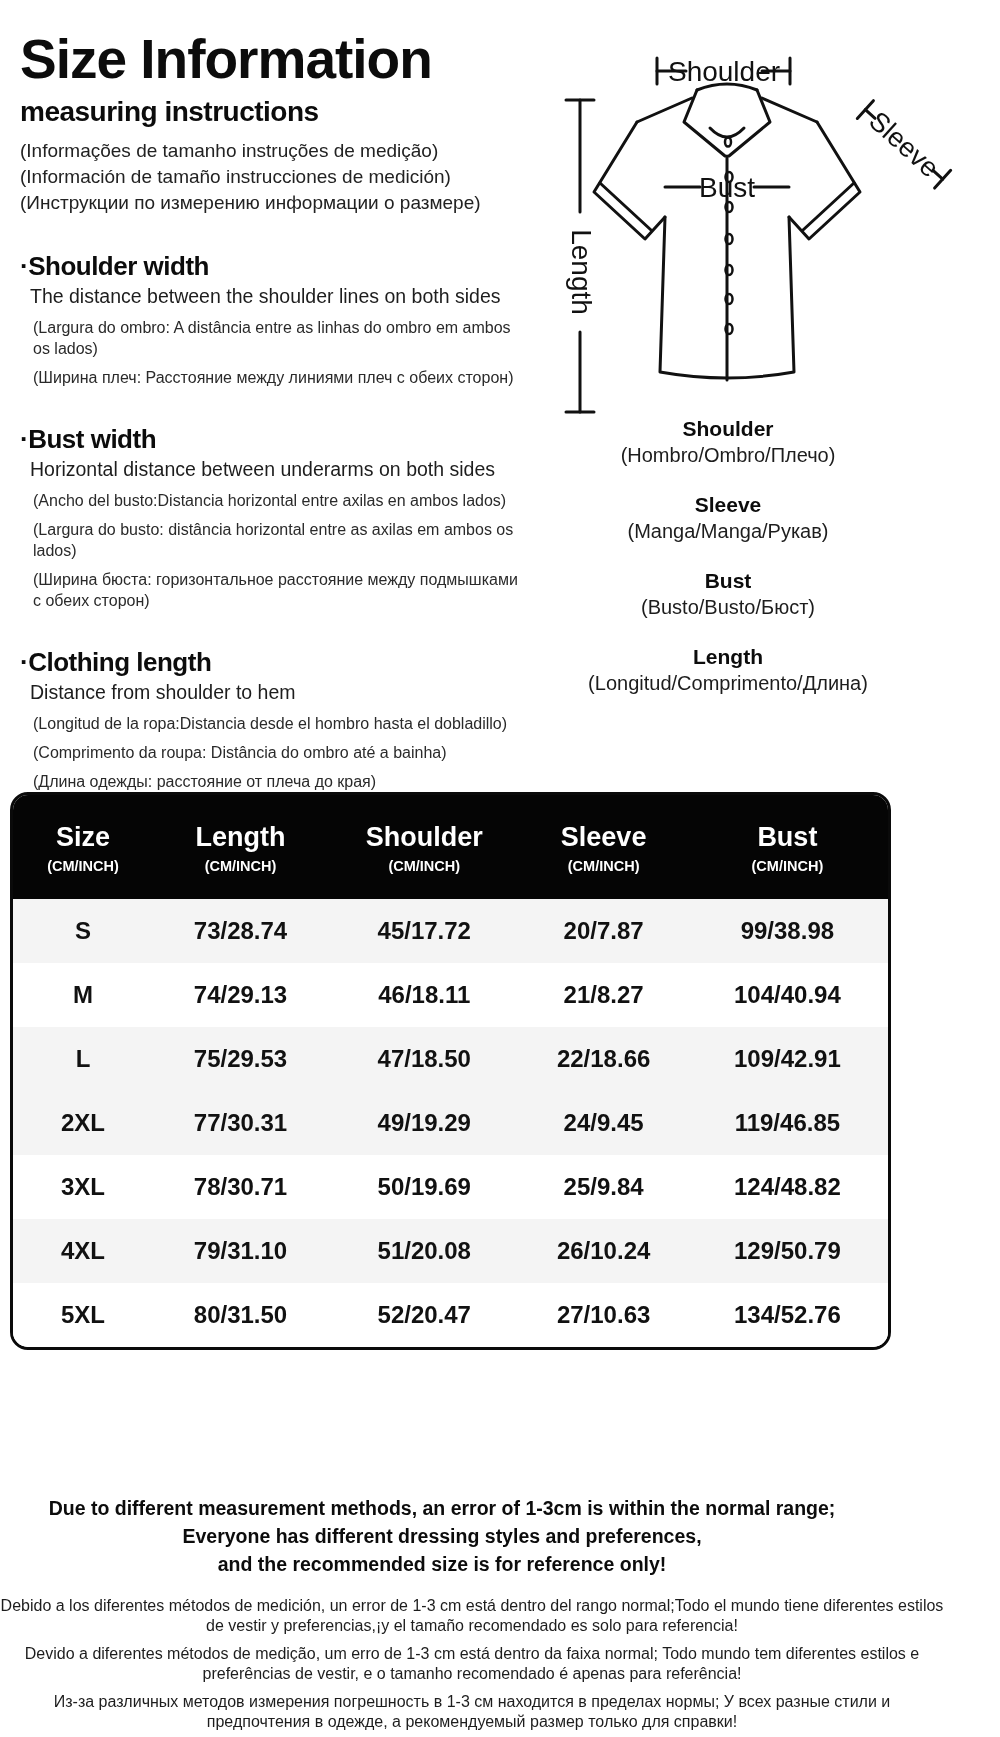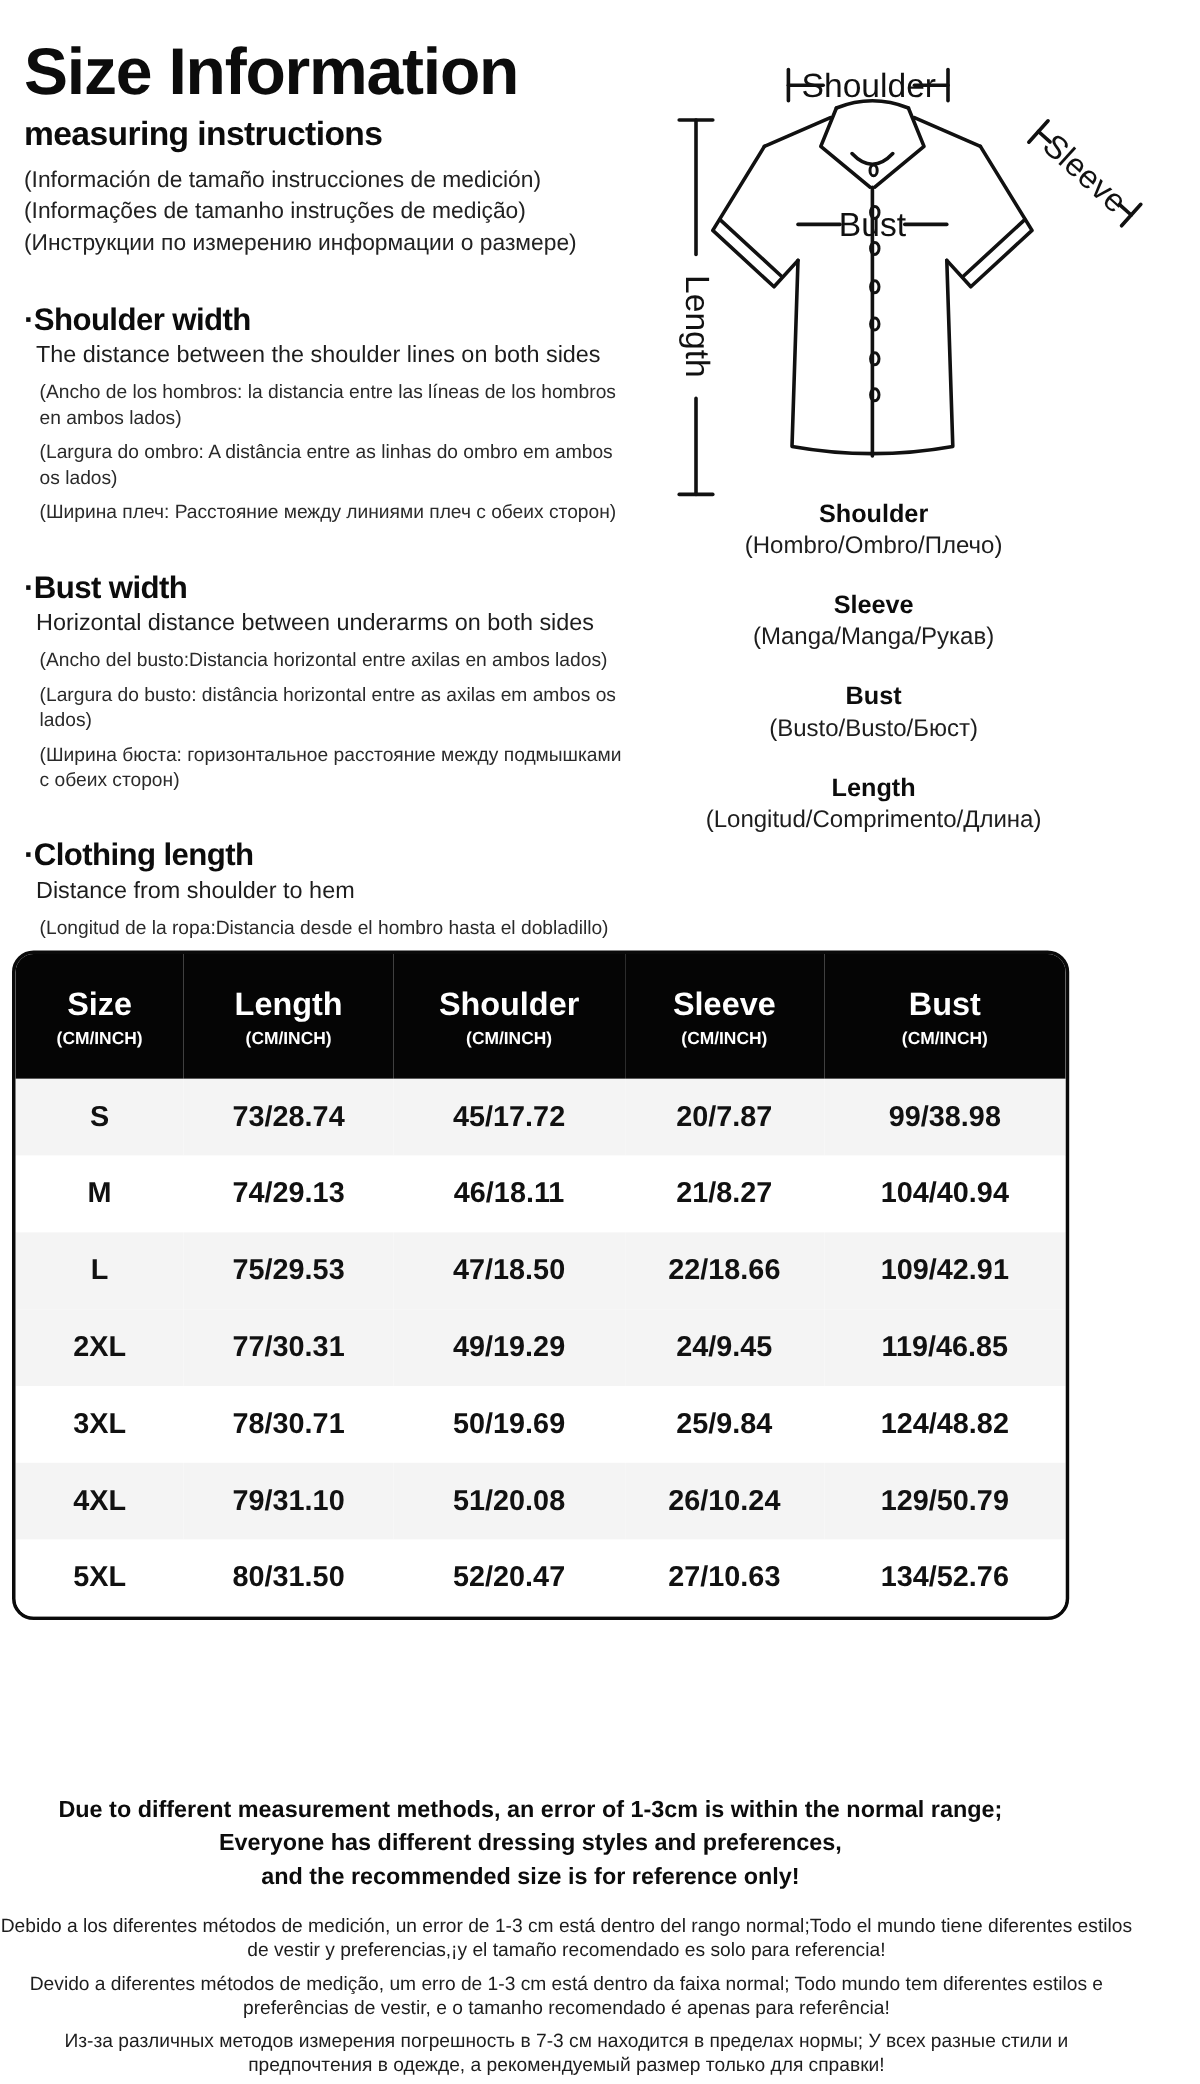--- a/index.html
+++ b/index.html
@@ -48,29 +48,28 @@
 </style>
 </head>
 <body>
 
 <div id="canvas">
 
   <div class="left-col">
     <div class="main-title">Size Information</div>
     <div class="sub-title">measuring instructions</div>
     <div class="title-trans">
+      <div>(Informações de tamanho instruções de medição)</div>
       <div>(Información de tamaño instrucciones de medición)</div>
-      <div>(Informações de tamanho instruções de medição)</div>
       <div>(Инструкции по измерению информации о размере)</div>
     </div>
 
     <div class="section">
       <h3>·Shoulder width</h3>
       <div class="desc">The distance between the shoulder lines on both sides</div>
-      <div class="tr">(Ancho de los hombros: la distancia entre las líneas de los hombros en ambos lados)</div>
       <div class="tr">(Largura do ombro: A distância entre as linhas do ombro em ambos os lados)</div>
       <div class="tr">(Ширина плеч: Расстояние между линиями плеч с обеих сторон)</div>
     </div>
 
     <div class="section">
       <h3>·Bust width</h3>
       <div class="desc">Horizontal distance between underarms on both sides</div>
       <div class="tr">(Ancho del busto:Distancia horizontal entre axilas en ambos lados)</div>
       <div class="tr">(Largura do busto: distância horizontal entre as axilas em ambos os lados)</div>
       <div class="tr">(Ширина бюста: горизонтальное расстояние между подмышками с обеих сторон)</div>
@@ -253,16 +252,16 @@
   </div>
 
   <div class="footer">
     <div class="en">
       <div>Due to different measurement methods, an error of 1-3cm is within the normal range;</div>
       <div>Everyone has different dressing styles and preferences,</div>
       <div>and the recommended size is for reference only!</div>
     </div>
     <div class="para es">Debido a los diferentes métodos de medición, un error de 1-3 cm está dentro del rango normal;Todo el mundo tiene diferentes estilos de vestir y preferencias,¡y el tamaño recomendado es solo para referencia!</div>
     <div class="para pt">Devido a diferentes métodos de medição, um erro de 1-3 cm está dentro da faixa normal; Todo mundo tem diferentes estilos e preferências de vestir, e o tamanho recomendado é apenas para referência!</div>
-    <div class="para ru">Из-за различных методов измерения погрешность в 7-3 см находится в пределах нормы; У всех разные стили и предпочтения в одежде, а рекомендуемый размер только для справки!</div>
+    <div class="para ru">Из-за различных методов измерения погрешность в 1-3 см находится в пределах нормы; У всех разные стили и предпочтения в одежде, а рекомендуемый размер только для справки!</div>
   </div>
 
 </div>
 
 </body></html>

